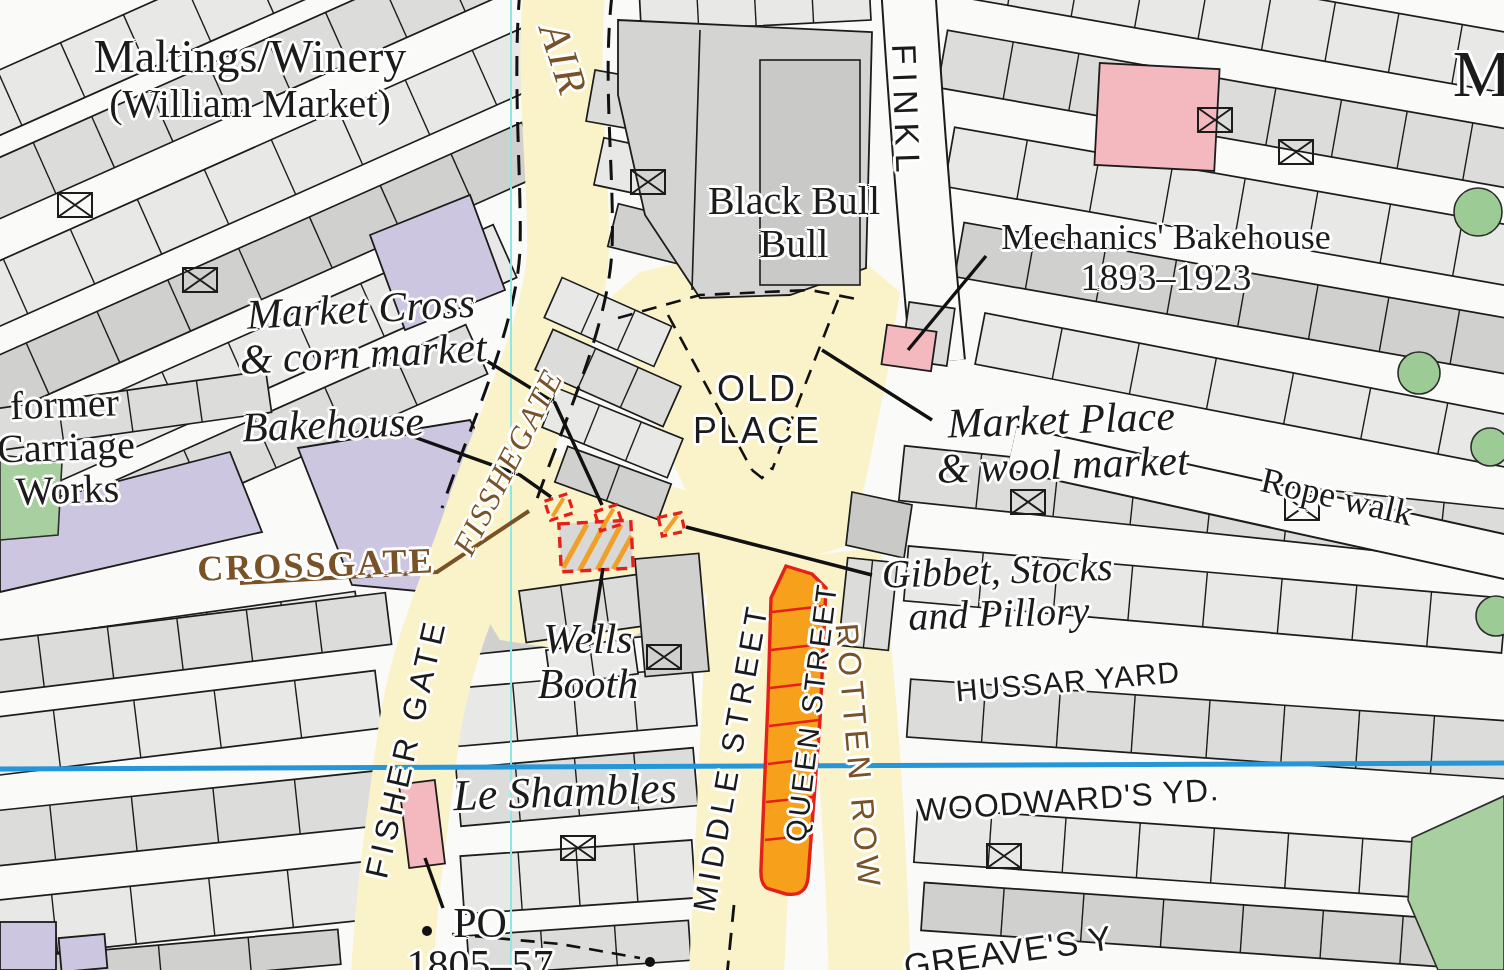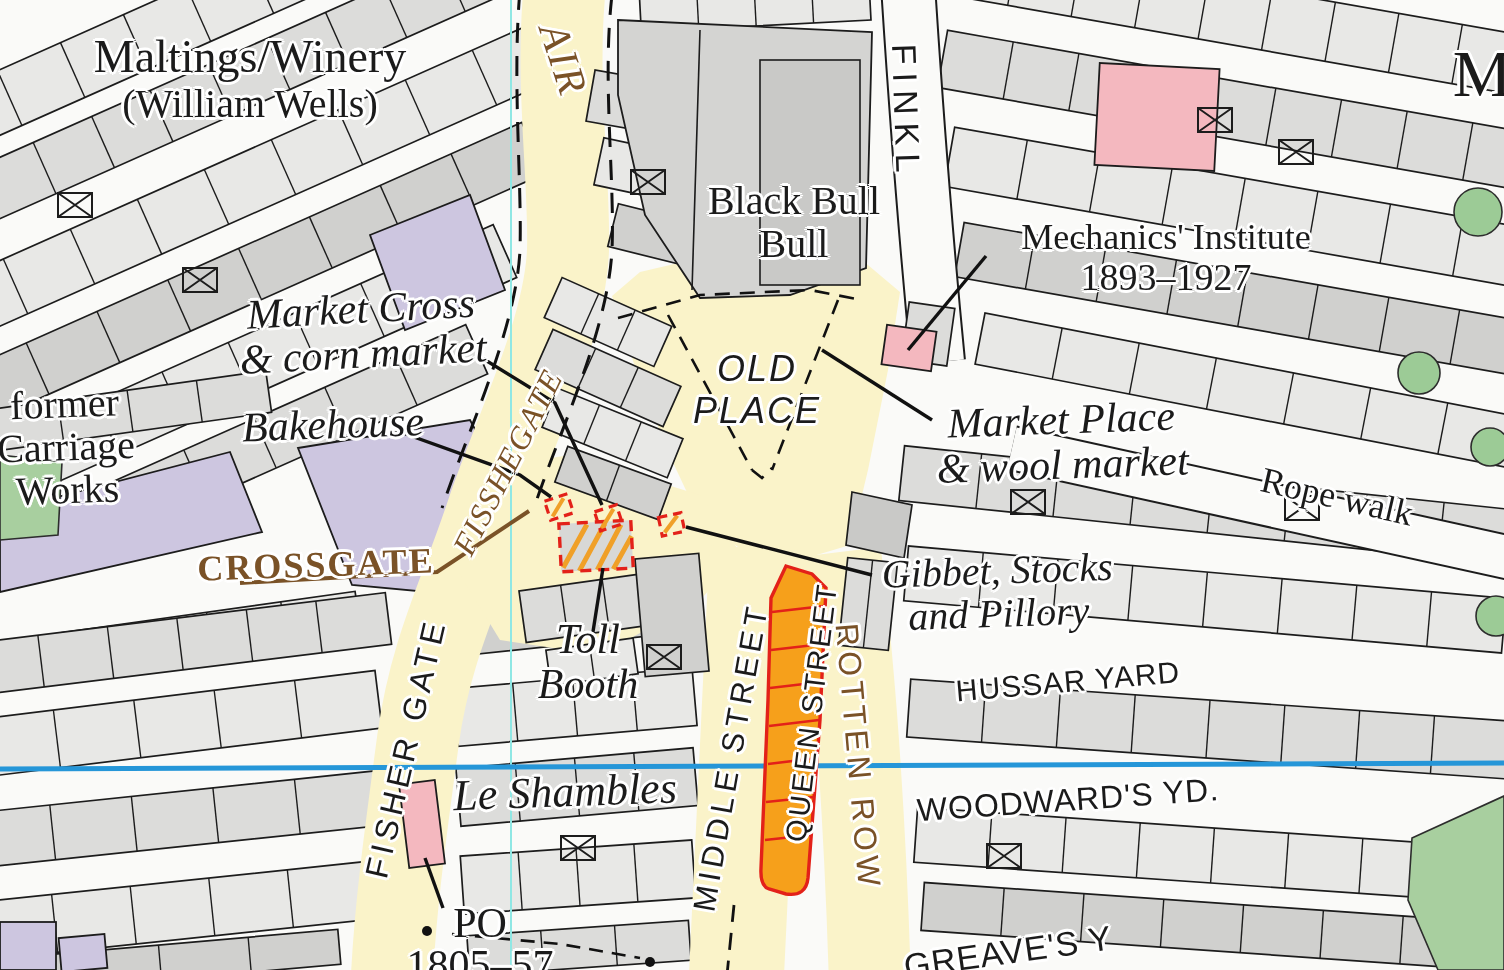--- a/index.html
+++ b/index.html
@@ -428,68 +428,68 @@
     <path d="M686,527 L872,575"></path>
     <path d="M822,350 L932,420"></path>
     <path d="M986,256 L908,350"></path>
     <path d="M425,858 L443,908"></path>
   </g>
   <path d="M240,583 L437,572 L529,511" fill="none" stroke="#7a5227" stroke-width="4"></path>
 </svg>
 
   <div class="lbl serif" style="left:250px;top:78px;font-size:46px;">
     <span class="ln">Maltings/Winery</span>
-    <span class="ln" style="font-size:40px;">(William Wells)</span>
+    <span class="ln" style="font-size:40px;">(William Market)</span>
   </div>
 
   <div class="lbl serif" style="left:66px;top:447px;font-size:40px;--r:-2deg;">
     <span class="ln">former</span>
     <span class="ln">Carriage</span>
     <span class="ln">Works</span>
   </div>
 
   <div class="lbl serif" style="left:786px;top:222px;font-size:40px;margin-left:8px;">
     <span class="ln">Black Bull</span>
     <span class="ln">Bull</span>
   </div>
 
 
   <div class="lbl serif" style="left:1166px;top:258px;font-size:36px;">
-    <span class="ln">Mechanics' Institute</span>
-    <span class="ln" style="font-size:38px;">1893–1927</span>
+    <span class="ln">Mechanics' Bakehouse</span>
+    <span class="ln" style="font-size:38px;">1893–1923</span>
   </div>
 
   <div class="lbl serif" style="left:1482px;top:74px;font-size:66px;">M</div>
 
   <div class="lbl ital" style="left:362px;top:332px;font-size:42px;--r:-3deg;">
     <span class="ln">Market Cross</span>
     <span class="ln">&amp; corn market</span>
   </div>
 
   <div class="lbl ital" style="left:333px;top:425px;font-size:42px;--r:-2deg;">Bakehouse</div>
 
-  <div class="lbl sans" style="left:757px;top:390px;font-size:36px;letter-spacing:2px;line-height:1.18;font-style:italic;">
+  <div class="lbl sans" style="left:757px;top:410px;font-size:36px;letter-spacing:2px;line-height:1.18;">
     <span class="ln">OLD</span>
     <span class="ln">PLACE</span>
   </div>
 
   <div class="lbl ital" style="left:1062px;top:443px;font-size:42px;--r:-2deg;">
     <span class="ln">Market Place</span>
     <span class="ln">&amp; wool market</span>
   </div>
 
   <div class="lbl serif" style="left:1337px;top:497px;font-size:36px;--r:13deg;">Rope walk</div>
 
   <div class="lbl ital" style="left:998px;top:592px;font-size:40px;--r:-2deg;">
     <span class="ln">Gibbet, Stocks</span>
     <span class="ln">and Pillory</span>
   </div>
 
   <div class="lbl ital" style="left:588px;top:662px;font-size:42px;">
-    <span class="ln">Toll</span>
+    <span class="ln">Wells</span>
     <span class="ln">Booth</span>
   </div>
 
   <div class="lbl ital" style="left:565px;top:792px;font-size:44px;--r:-2deg;">Le Shambles</div>
 
   <div class="lbl serif" style="left:480px;top:944px;font-size:42px;line-height:1.0;">
     <span class="ln">PO</span>
     <span class="ln">1805–57</span>
   </div>
 

